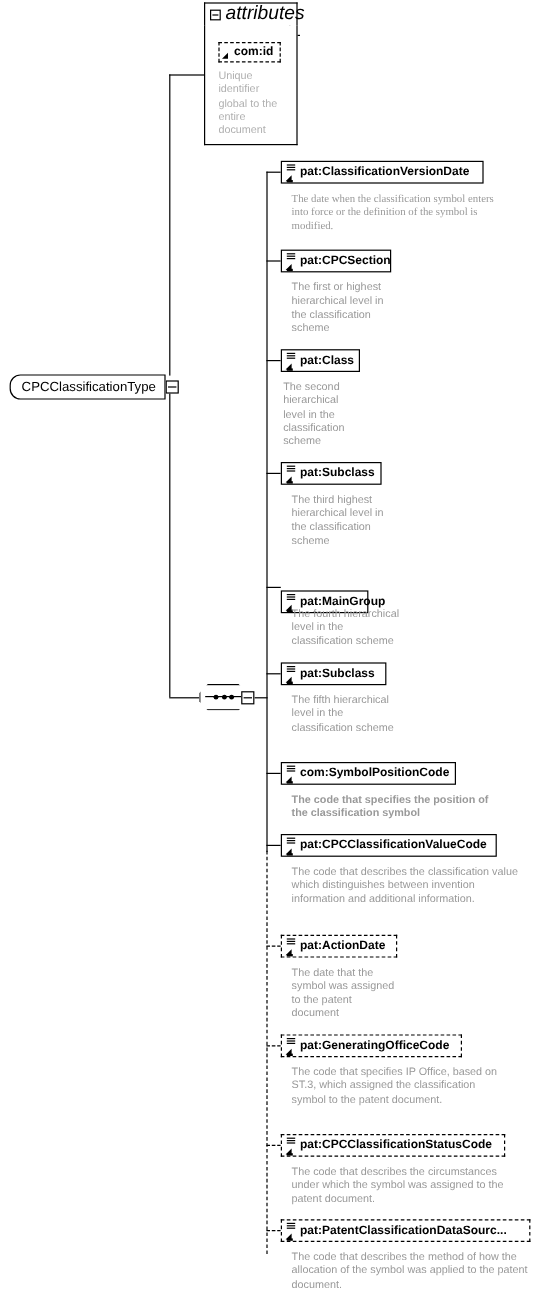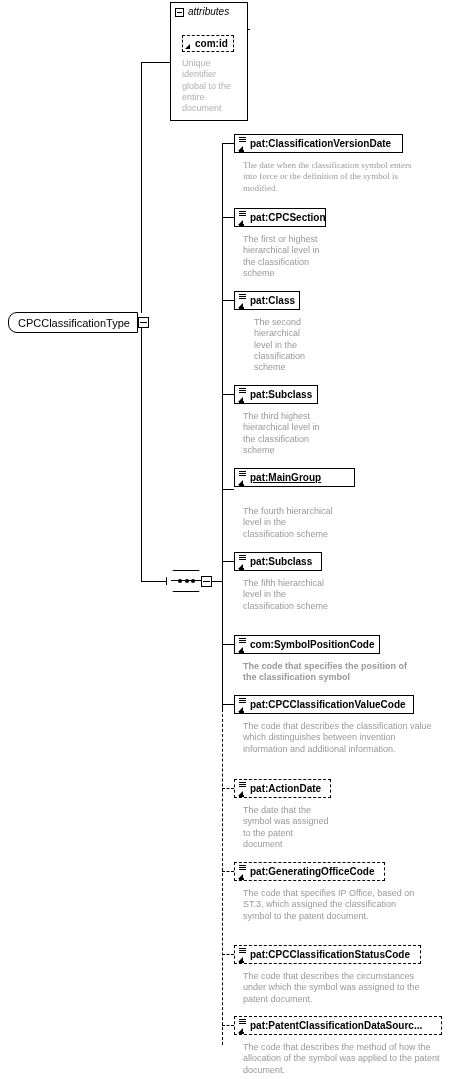--- a/index.html
+++ b/index.html
@@ -70,21 +70,21 @@
     content: "";
     position: absolute;
     left: 1px;
     top: 3px;
     width: 5px;
     height: 0;
     border-top: 1px solid #000;
   }
   .attr-title {
     font-style: italic;
-    font-size: 10px;
+    font-size: 16px;
     color: #000;
     margin-left: 4px;
     line-height: 10px;
     white-space: nowrap;
   }
   .attr-body {
     position: absolute;
     left: 0;
     top: 19px;
     width: 78px;
@@ -440,36 +440,36 @@
   <span class="node-icon">
     <span class="ln l1"></span>
       <span class="ln l2"></span>
       <span class="ln l3"></span>
     <span class="arrow2"></span>
       <span class="arrow"></span>
   </span>
   <span class="node-label">pat:Class</span>
   <span class="node-shadow-right"></span>
 </div>
-<div class="desc" style="left:254px; top:317px; width:62px;">The second hierarchical level in the classification scheme</div>
+<div class="desc" style="left:236px; top:317px; width:62px;">The second hierarchical level in the classification scheme</div>
 
 <div class="node" style="left:234px; top:385px; width:84px;">
   <span class="node-icon">
     <span class="ln l1"></span>
       <span class="ln l2"></span>
       <span class="ln l3"></span>
     <span class="arrow2"></span>
       <span class="arrow"></span>
   </span>
   <span class="node-label">pat:Subclass</span>
   <span class="node-shadow-right"></span>
 </div>
 <div class="desc" style="left:243px; top:411px; width:80px;">The third highest hierarchical level in the classification scheme</div>
 
-<div class="node" style="left:234px; top:468px; width:121px;text-decoration:underline;">
+<div class="node" style="left:234px; top:492px; width:73px;">
   <span class="node-icon">
     <span class="ln l1"></span>
       <span class="ln l2"></span>
       <span class="ln l3"></span>
     <span class="arrow2"></span>
       <span class="arrow"></span>
   </span>
   <span class="node-label">pat:MainGroup</span>
   <span class="node-shadow-right"></span>
 </div>

